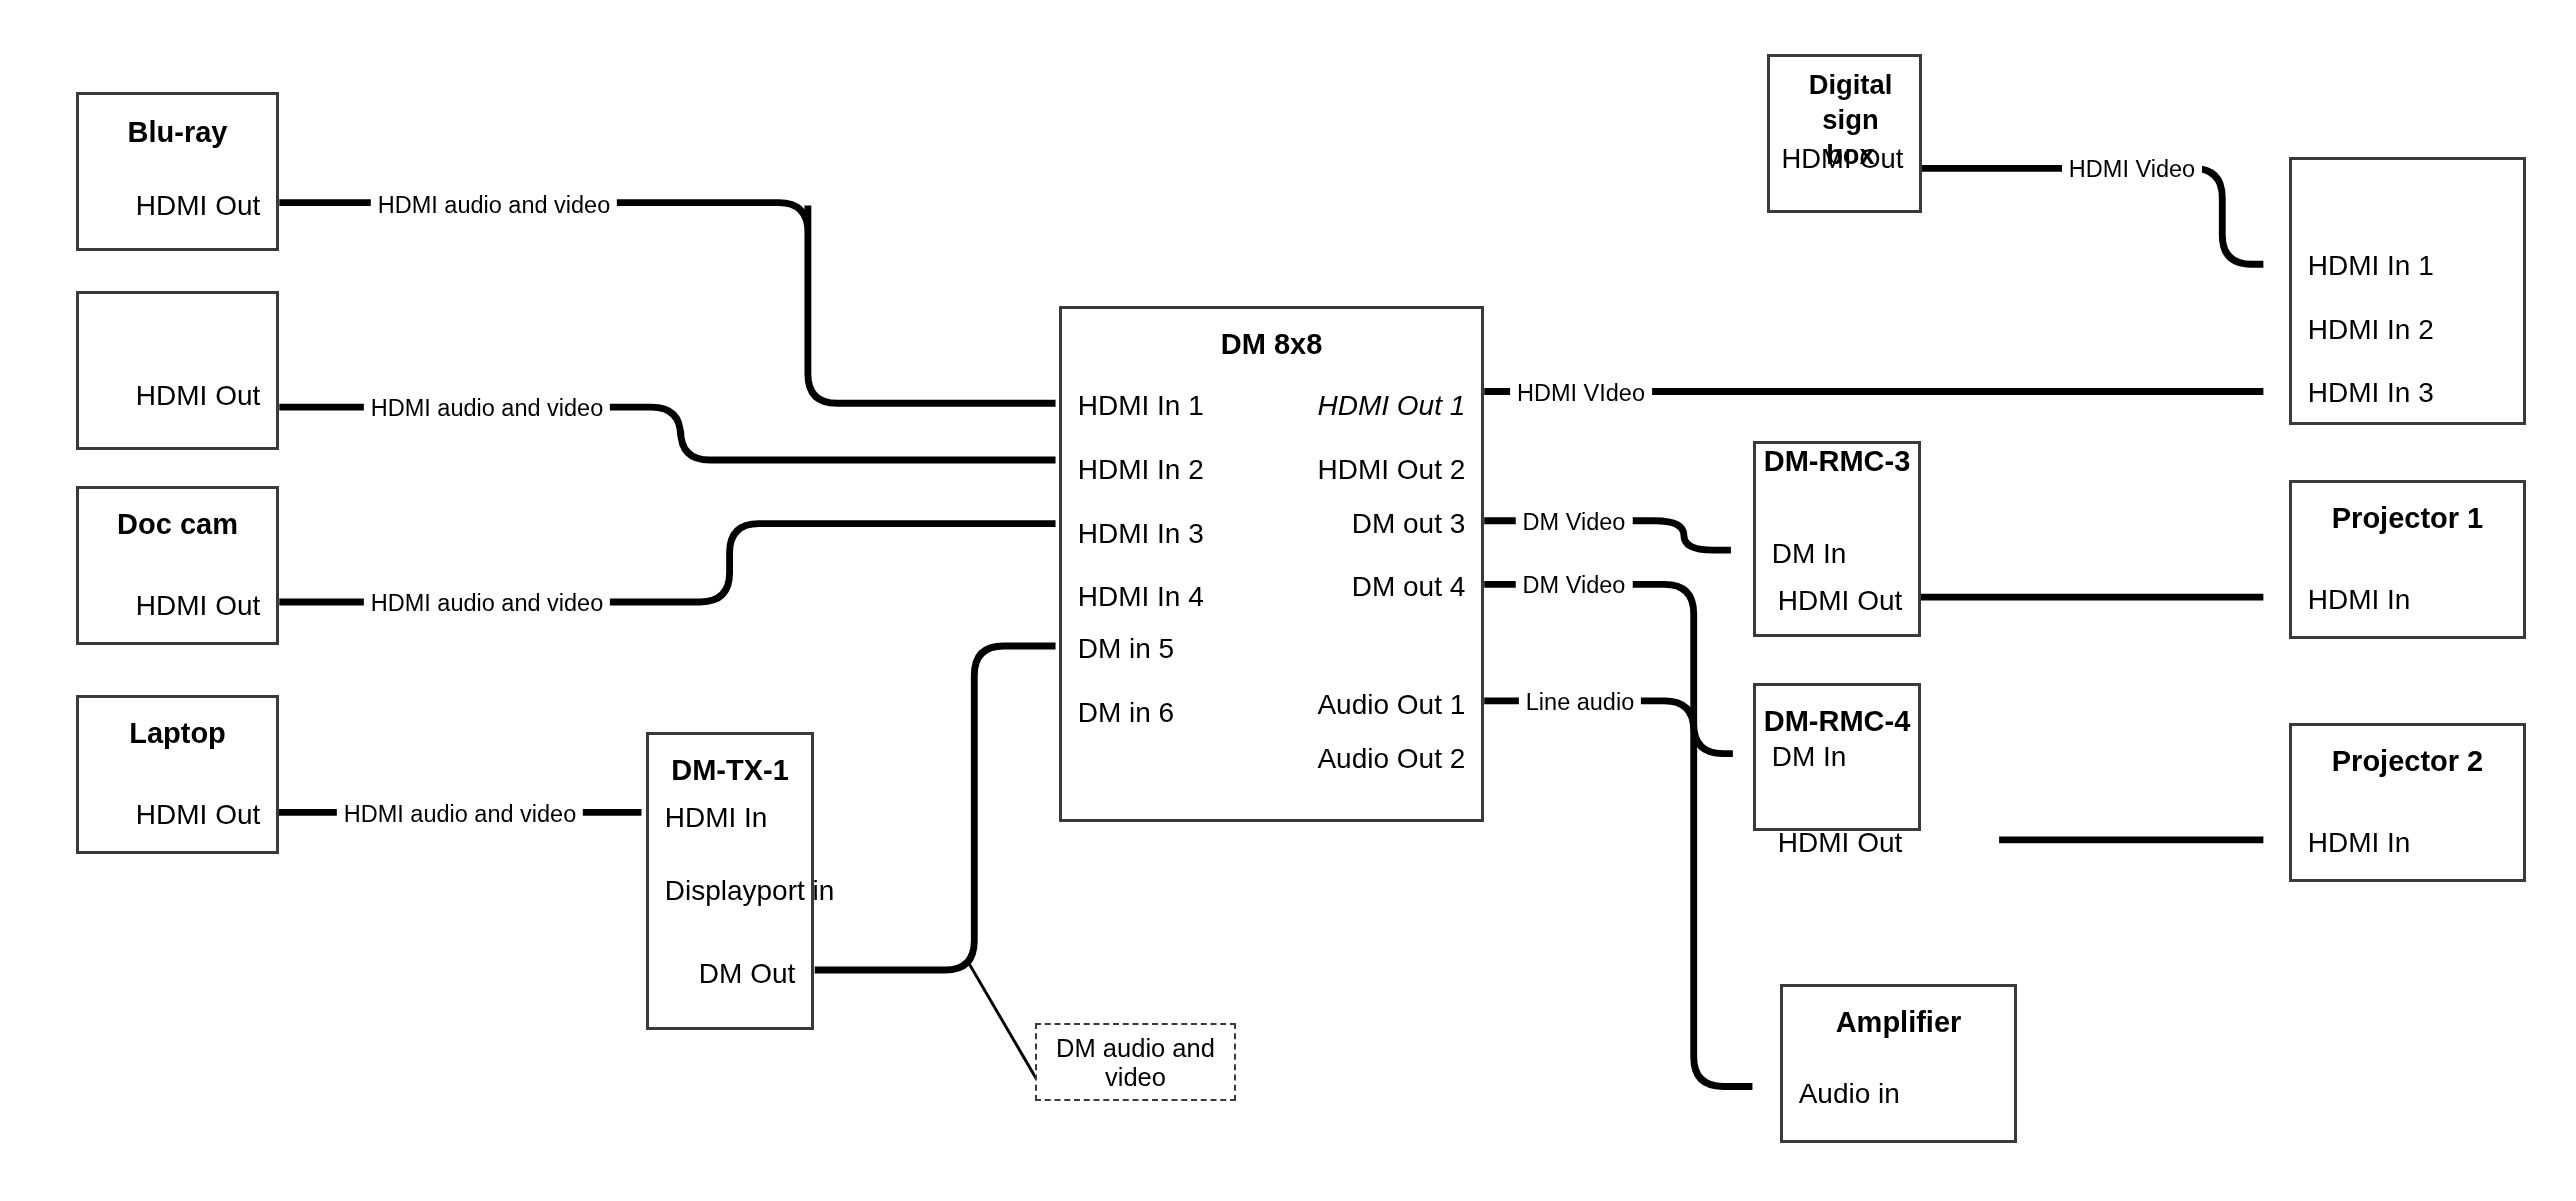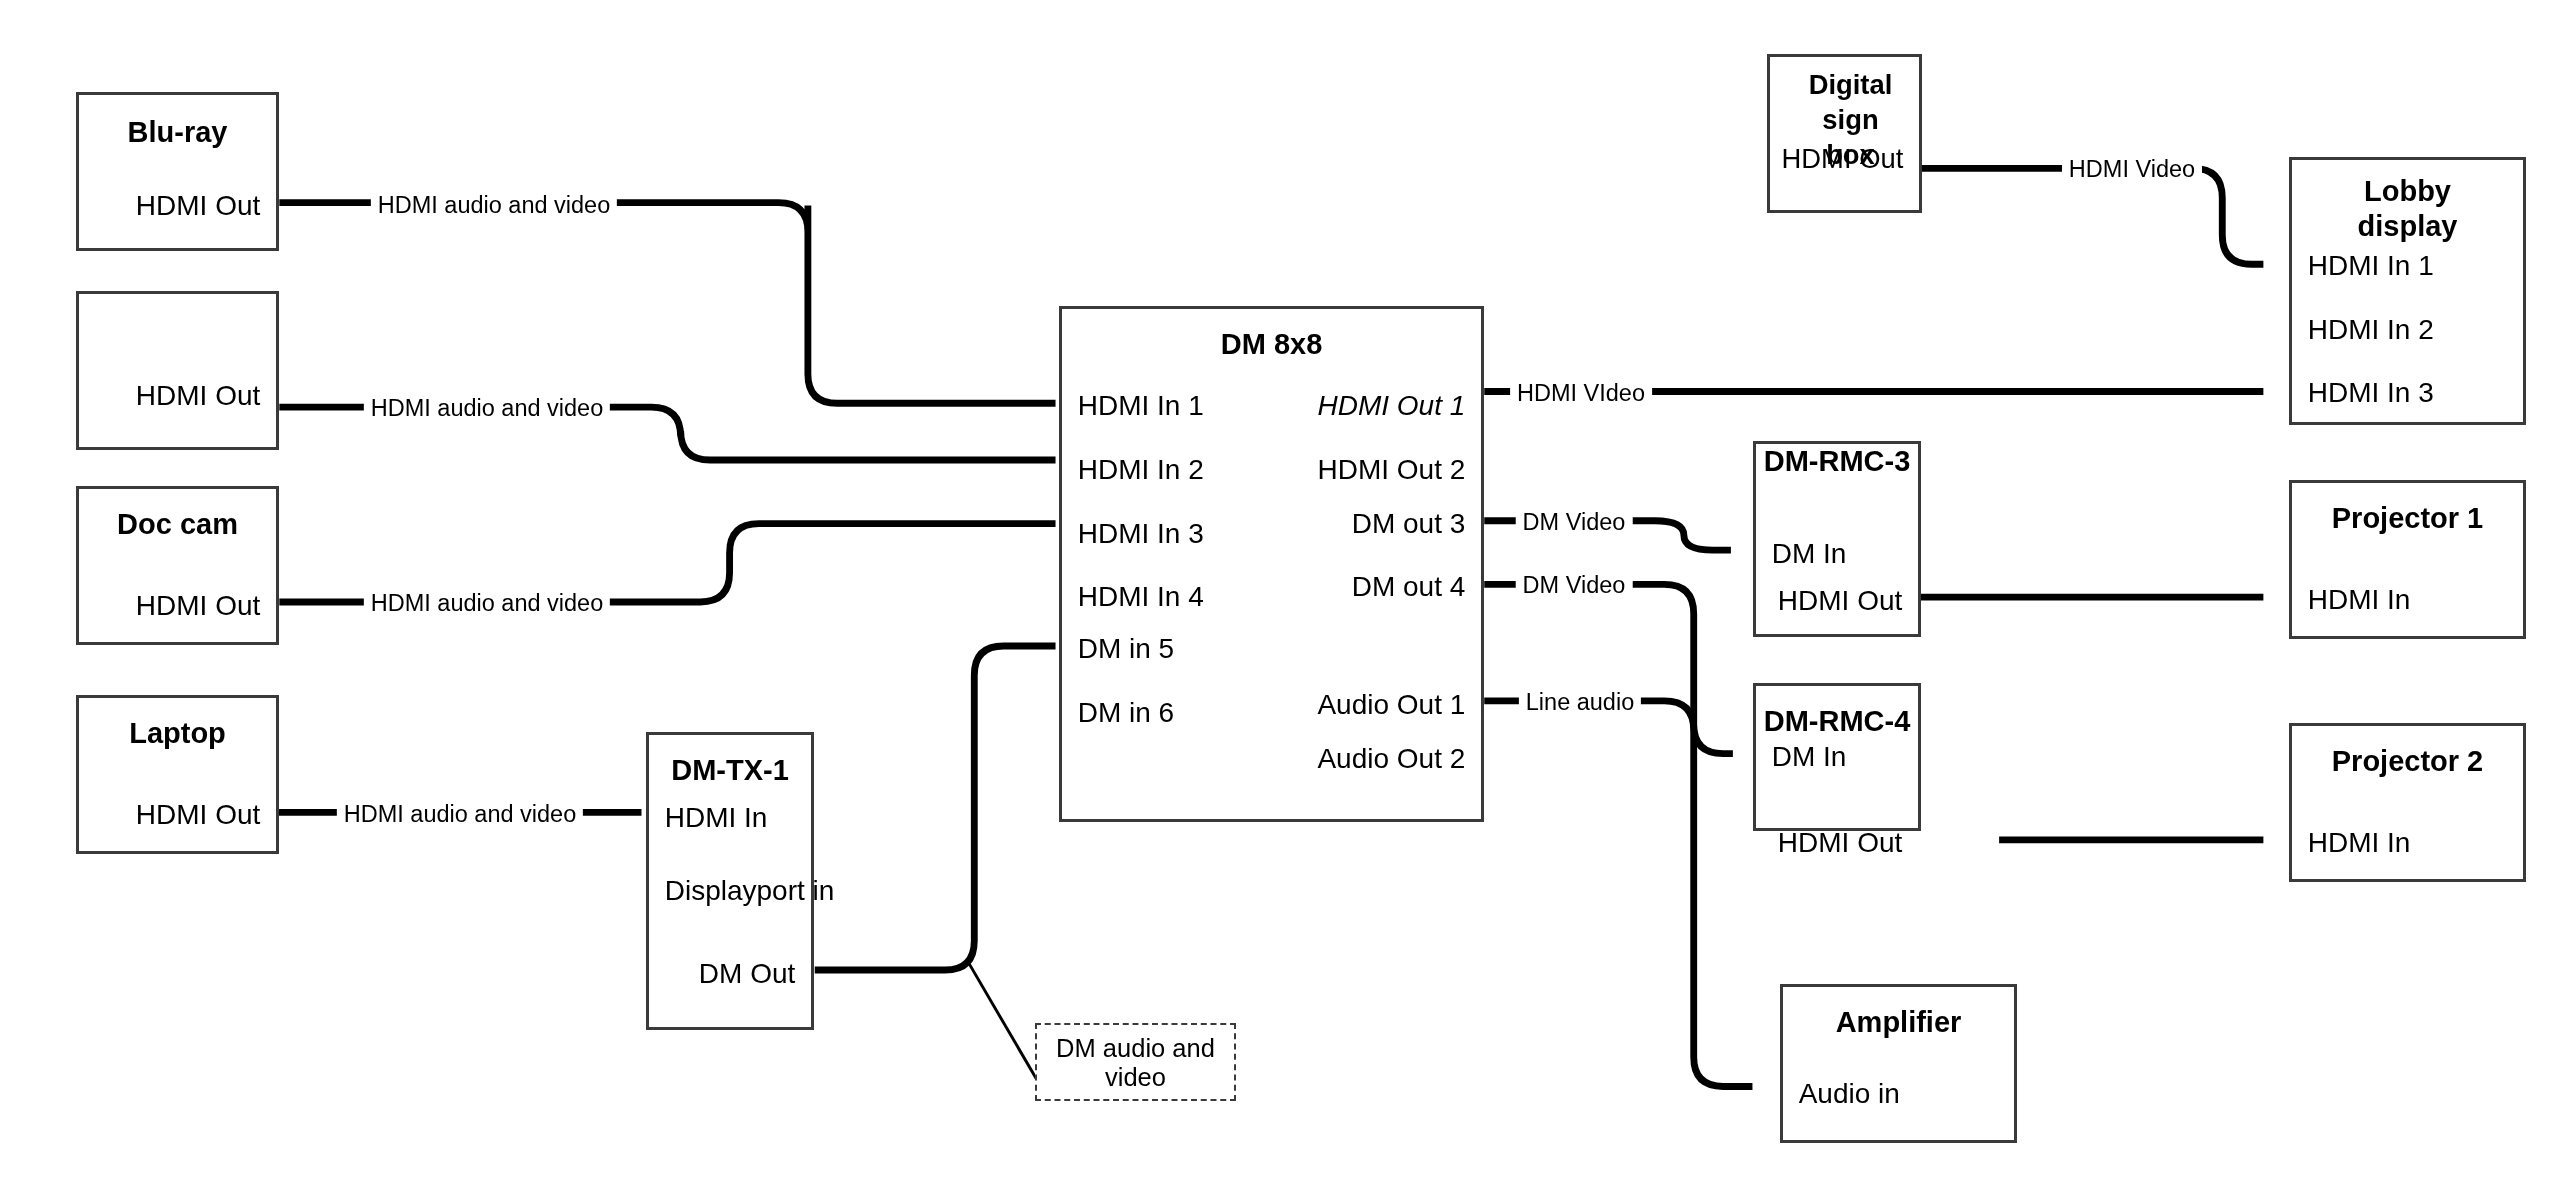--- a/index.html
+++ b/index.html
@@ -174,22 +174,20 @@
 video</div>
   </div>
 
   <div class="node" style="left:1767px; top:54px; width:155px; height:159px;">
     <div class="ntitle" style="top:9.8px; font-size:27.4px;padding-left:12px;">Digital sign
 box</div>
     <div class="port right" style="top:86px; font-size:27.4px;">HDMI Out</div>
   </div>
 
   <div class="node" style="left:2289px; top:157px; width:237px; height:268px;">
-    <div class="ntitle" style="top:13.7px;">Lobby
-display</div>
     <div class="port left" style="top:90px;">HDMI In 1</div>
     <div class="port left" style="top:154px;">HDMI In 2</div>
     <div class="port left" style="top:217px;">HDMI In 3</div>
   </div>
 
   <div class="node" style="left:1753px; top:441px; width:168px; height:196px;">
     <div class="ntitle" style="top:0;">DM-RMC-3</div>
     <div class="port left" style="top:94px;">DM In</div>
     <div class="port right" style="top:141px;">HDMI Out</div>
   </div>

